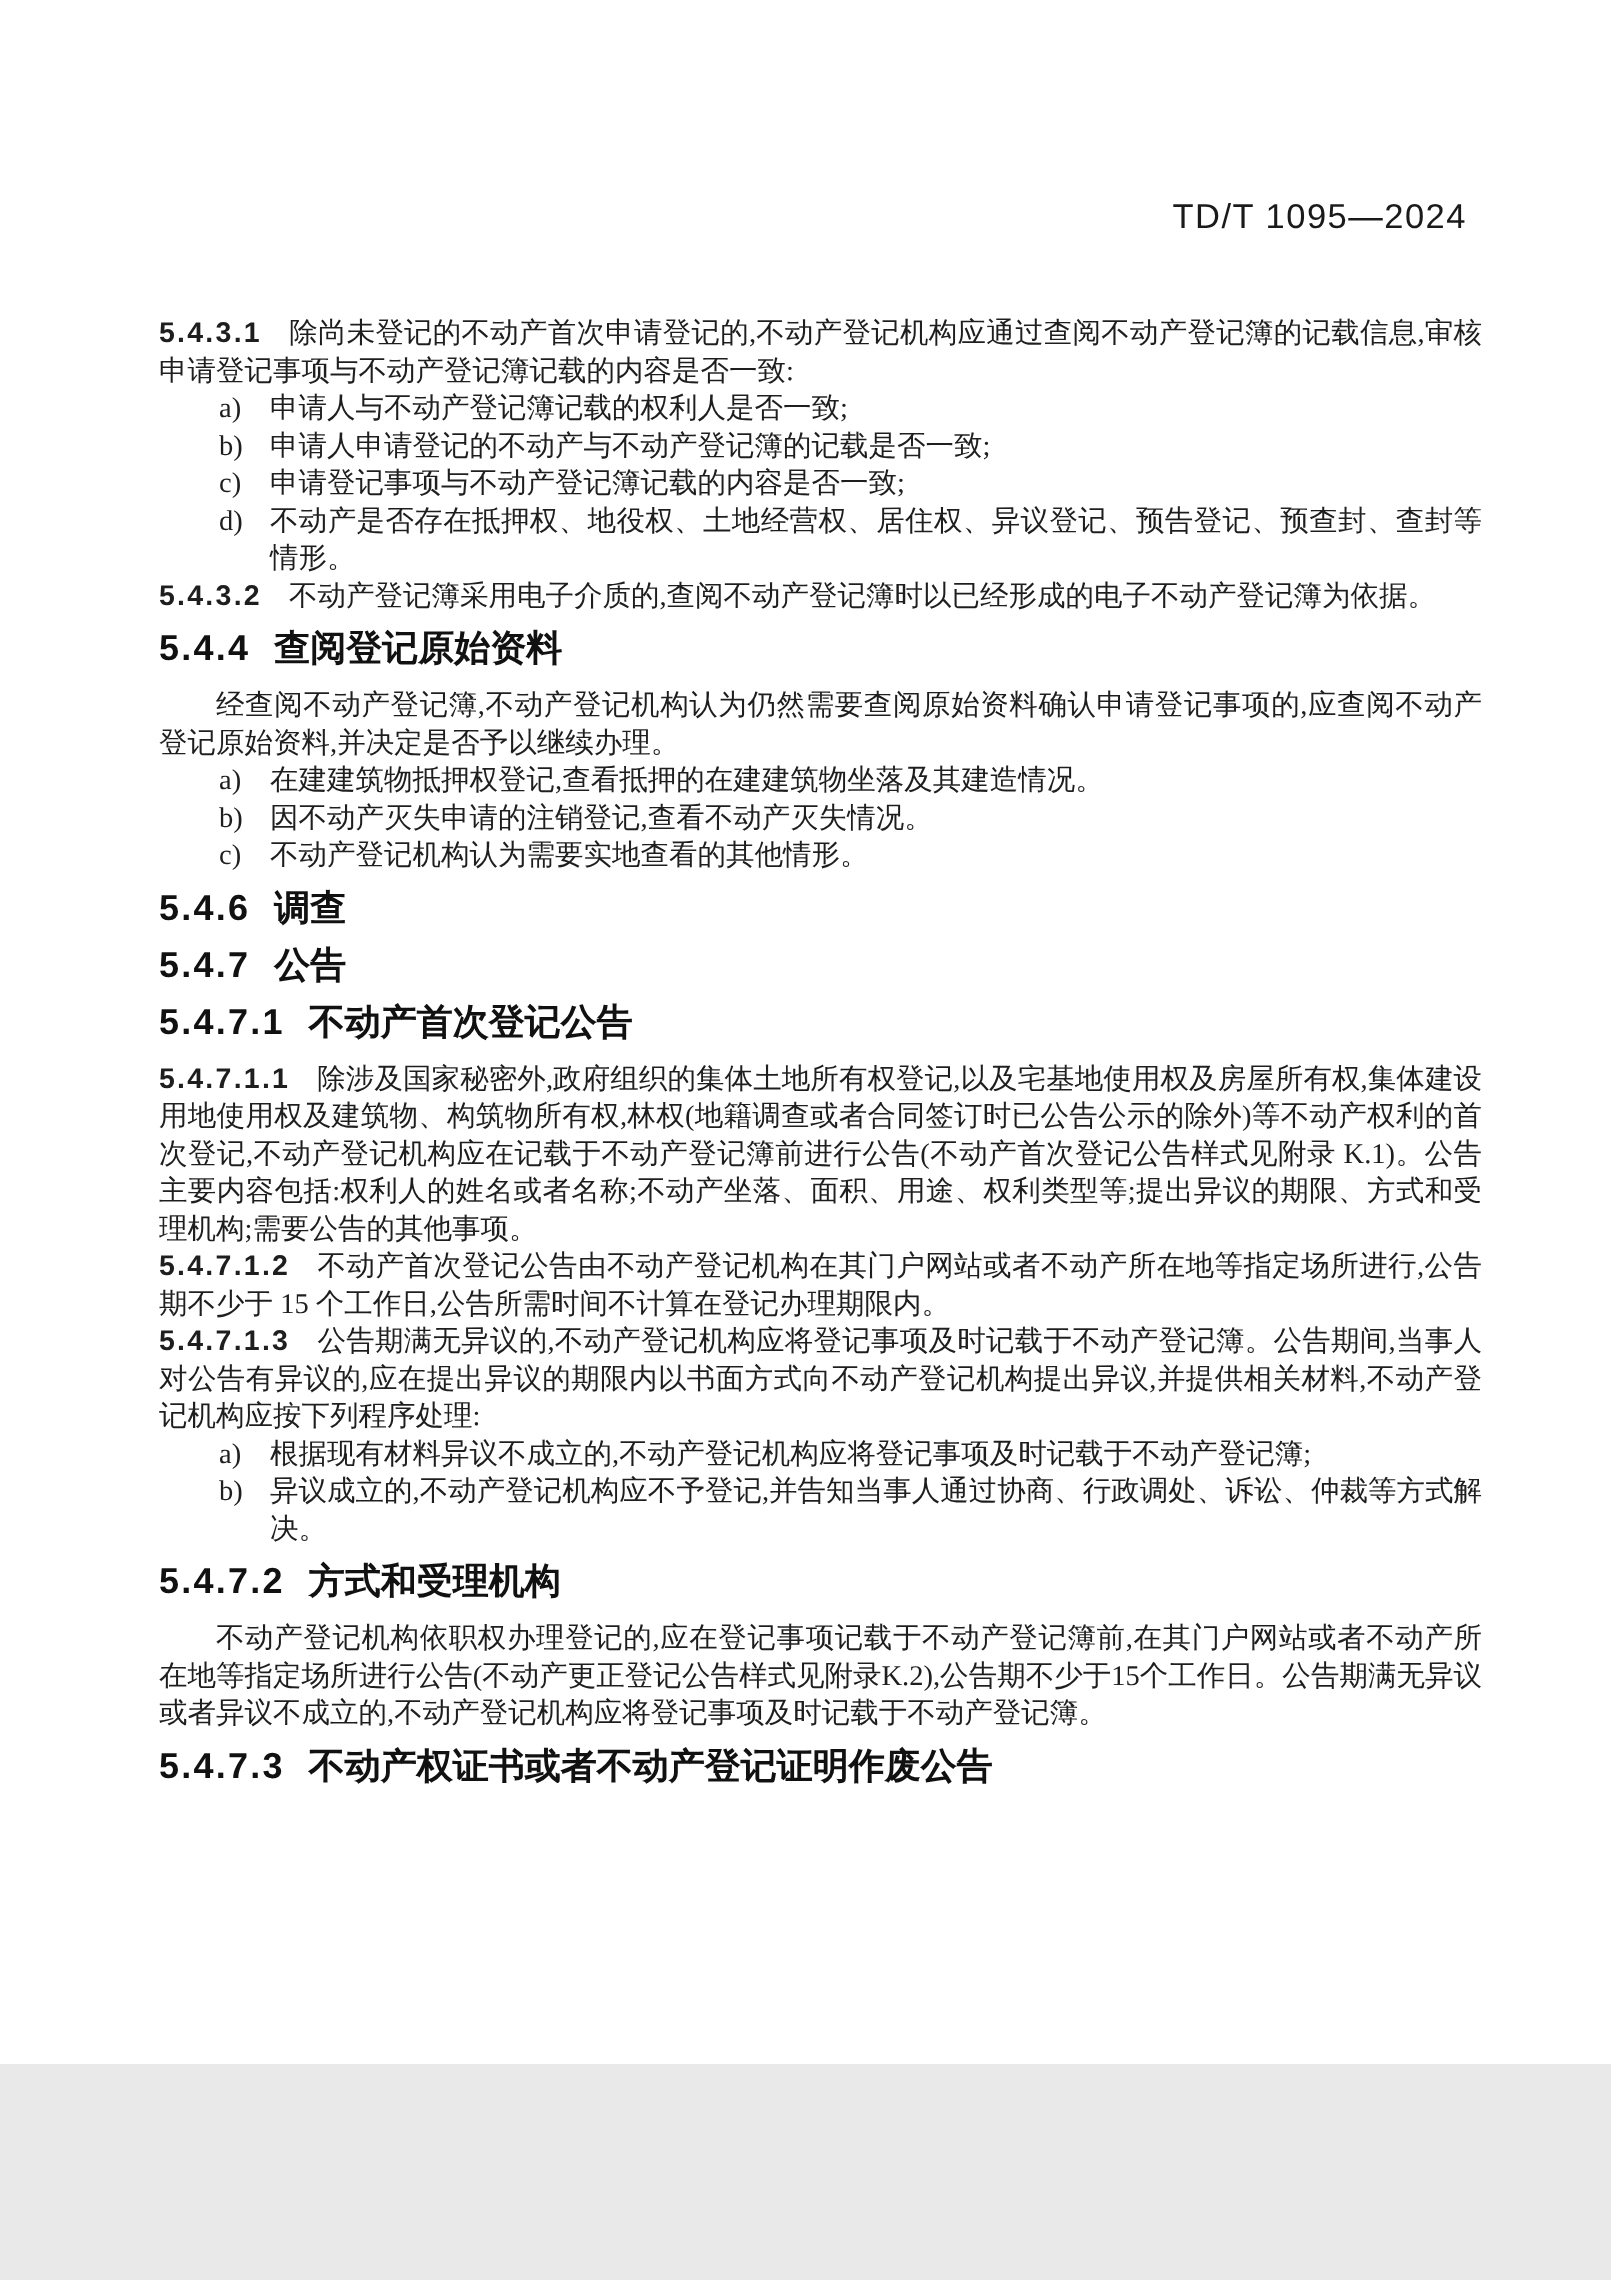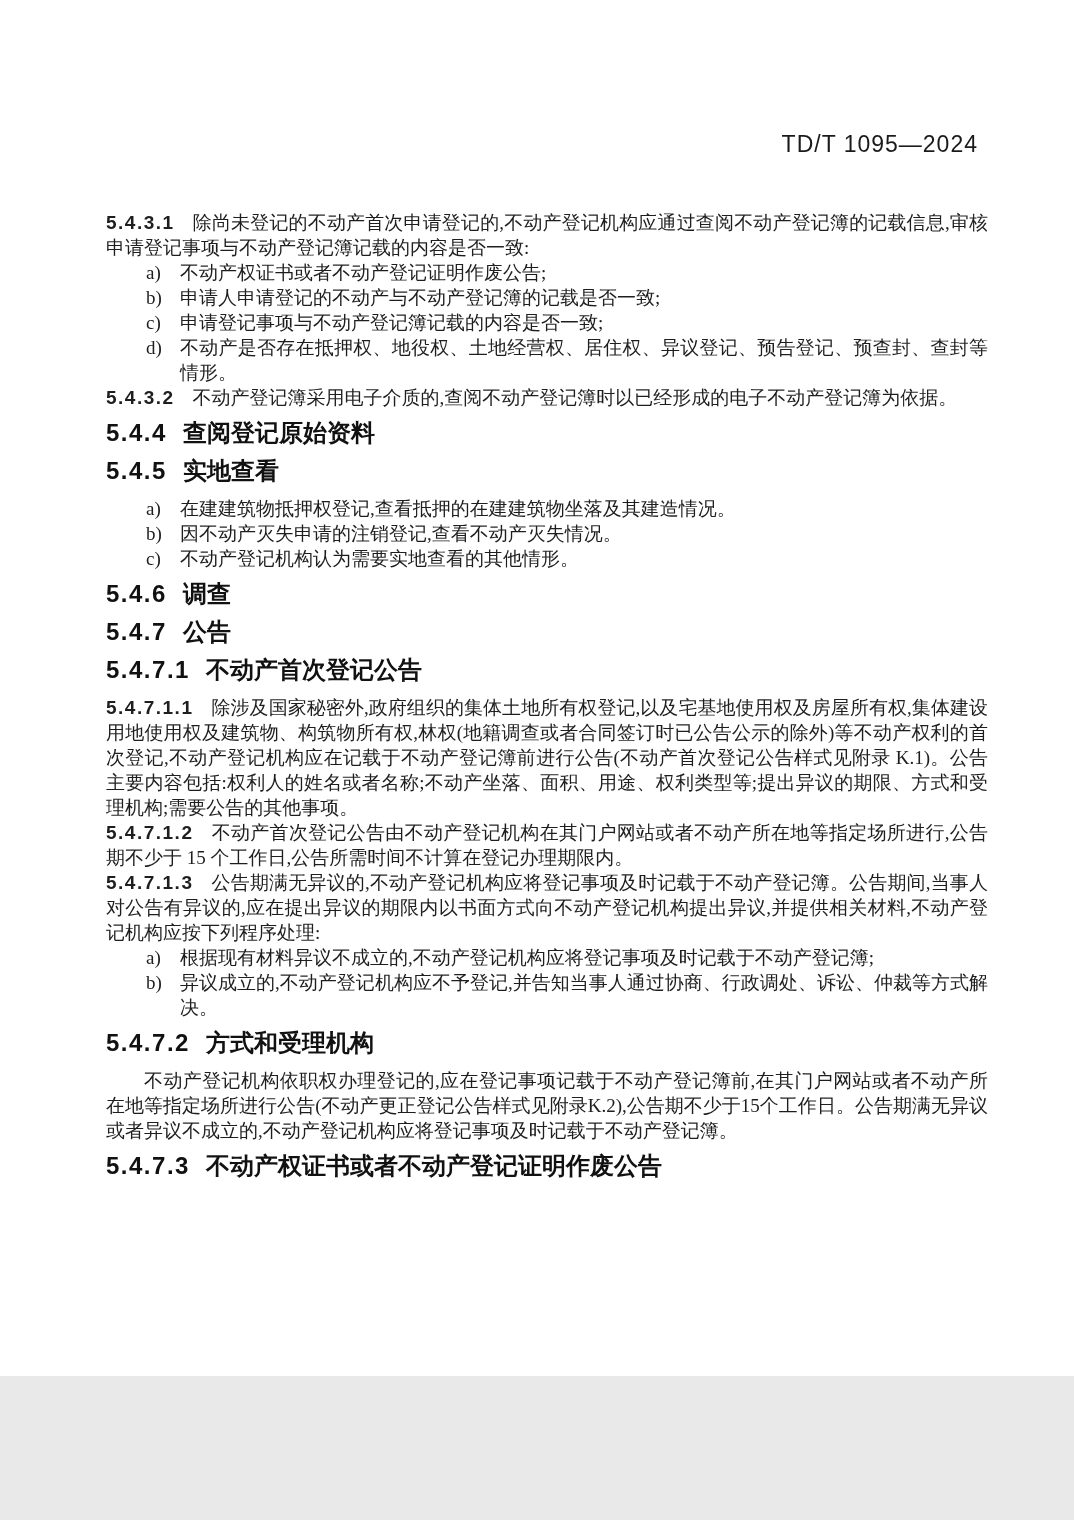--- a/index.html
+++ b/index.html
@@ -76,28 +76,28 @@
   }
 </style>
 </head>
 <body>
 
 <div class="page">
   <div class="doc-header">TD/T 1095—2024</div>
   <div class="doc-body">
       <div class="clause"><span class="num">5.4.3.1</span><span class="text">除尚未登记的不动产首次申请登记的,不动产登记机构应通过查阅不动产登记簿的记载信息,审核申请登记事项与不动产登记簿记载的内容是否一致:</span></div>
       <div class="list">
-        <div class="list-item"><span class="label">a)</span><span class="text">不动产权证书或者不动产登记证明作废公告;</span></div>
+        <div class="list-item"><span class="label">a)</span><span class="text">申请人与不动产登记簿记载的权利人是否一致;</span></div>
         <div class="list-item"><span class="label">b)</span><span class="text">申请人申请登记的不动产与不动产登记簿的记载是否一致;</span></div>
         <div class="list-item"><span class="label">c)</span><span class="text">申请登记事项与不动产登记簿记载的内容是否一致;</span></div>
         <div class="list-item"><span class="label">d)</span><span class="text">不动产是否存在抵押权、地役权、土地经营权、居住权、异议登记、预告登记、预查封、查封等情形。</span></div>
       </div>
       <div class="clause"><span class="num">5.4.3.2</span><span class="text">不动产登记簿采用电子介质的,查阅不动产登记簿时以已经形成的电子不动产登记簿为依据。</span></div>
       <div class="heading"><span class="num">5.4.4</span><span class="title">查阅登记原始资料</span></div>
-      <div class="heading"><span class="num">5.4.5</span><span class="title">实地查看</span></div>
+      <div class="para">经查阅不动产登记簿,不动产登记机构认为仍然需要查阅原始资料确认申请登记事项的,应查阅不动产登记原始资料,并决定是否予以继续办理。</div>
       <div class="list">
         <div class="list-item"><span class="label">a)</span><span class="text">在建建筑物抵押权登记,查看抵押的在建建筑物坐落及其建造情况。</span></div>
         <div class="list-item"><span class="label">b)</span><span class="text">因不动产灭失申请的注销登记,查看不动产灭失情况。</span></div>
         <div class="list-item"><span class="label">c)</span><span class="text">不动产登记机构认为需要实地查看的其他情形。</span></div>
       </div>
       <div class="heading"><span class="num">5.4.6</span><span class="title">调查</span></div>
       <div class="heading"><span class="num">5.4.7</span><span class="title">公告</span></div>
       <div class="heading"><span class="num">5.4.7.1</span><span class="title">不动产首次登记公告</span></div>
       <div class="clause"><span class="num">5.4.7.1.1</span><span class="text">除涉及国家秘密外,政府组织的集体土地所有权登记,以及宅基地使用权及房屋所有权,集体建设用地使用权及建筑物、构筑物所有权,林权(地籍调查或者合同签订时已公告公示的除外)等不动产权利的首次登记,不动产登记机构应在记载于不动产登记簿前进行公告(不动产首次登记公告样式见附录 K.1)。公告主要内容包括:权利人的姓名或者名称;不动产坐落、面积、用途、权利类型等;提出异议的期限、方式和受理机构;需要公告的其他事项。</span></div>
       <div class="clause"><span class="num">5.4.7.1.2</span><span class="text">不动产首次登记公告由不动产登记机构在其门户网站或者不动产所在地等指定场所进行,公告期不少于 15 个工作日,公告所需时间不计算在登记办理期限内。</span></div>

